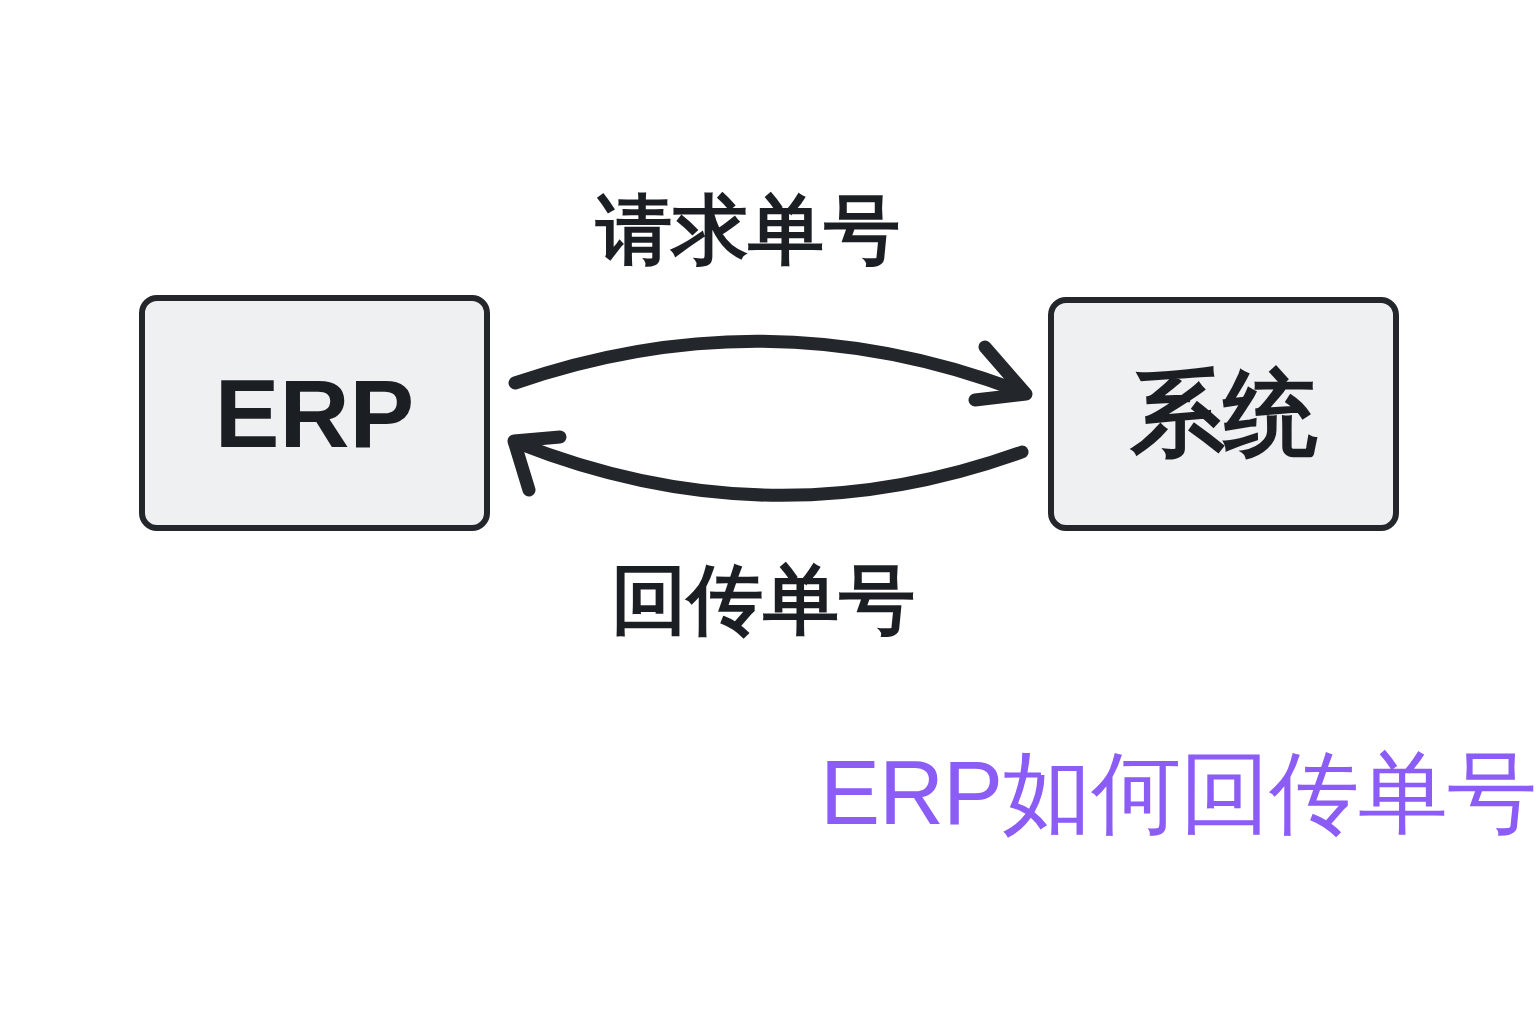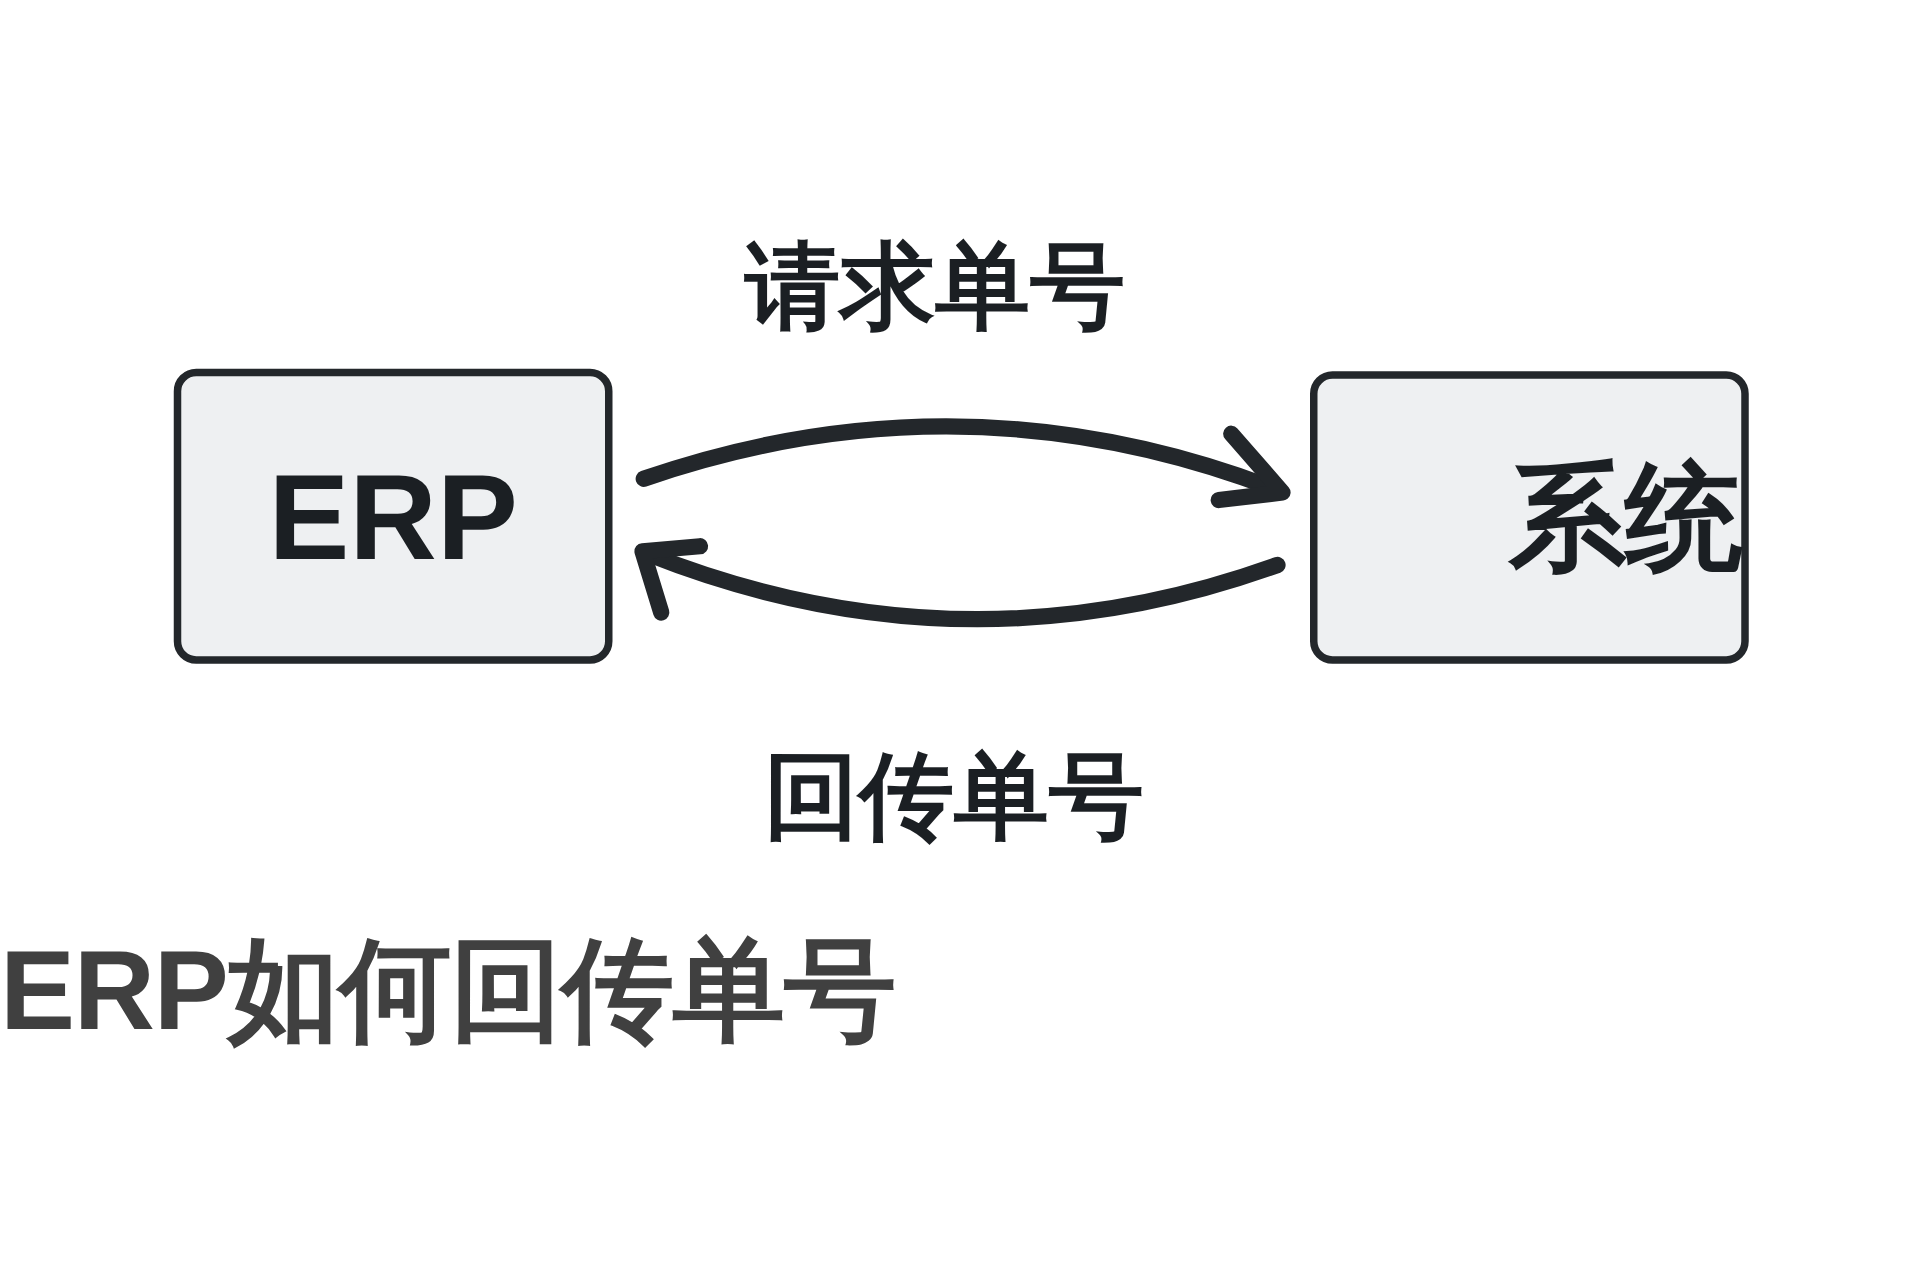--- a/index.html
+++ b/index.html
@@ -44,21 +44,20 @@
   #node-erp .node-label {
     font-size: 97px;
     letter-spacing: 0px;
   }
 
   #node-system {
     left: 1048px;
     top: 297px;
     width: 351px;
     height: 234px;
-    justify-content: flex-end;
   }
   #node-system .node-label {
     font-size: 94px;
   }
 
   
   #arrow-layer {
     position: absolute;
     left: 0;
     top: 0;
@@ -83,33 +82,32 @@
     top: 192px;
     text-align: center;
     padding-right: 24px;
   }
   #label-return {
     left: 0;
     right: 0;
     top: 562px;
     text-align: center;
     padding-right: 10px;
-    margin-top: 38px;
   }
 
   
   #caption {
     position: absolute;
     left: 0;
     right: 0;
     top: 748px;
-    text-align: left;
-    color: #404040;
+    text-align: right;
+    color: #8b5cf6;
     font-size: 90px;
-    font-weight: bold;
+    font-weight: normal;
     line-height: 1;
     letter-spacing: -1px;
     white-space: nowrap;
     user-select: none;
   }
 </style>
 </head>
 <body>
 
 <div id="canvas">

